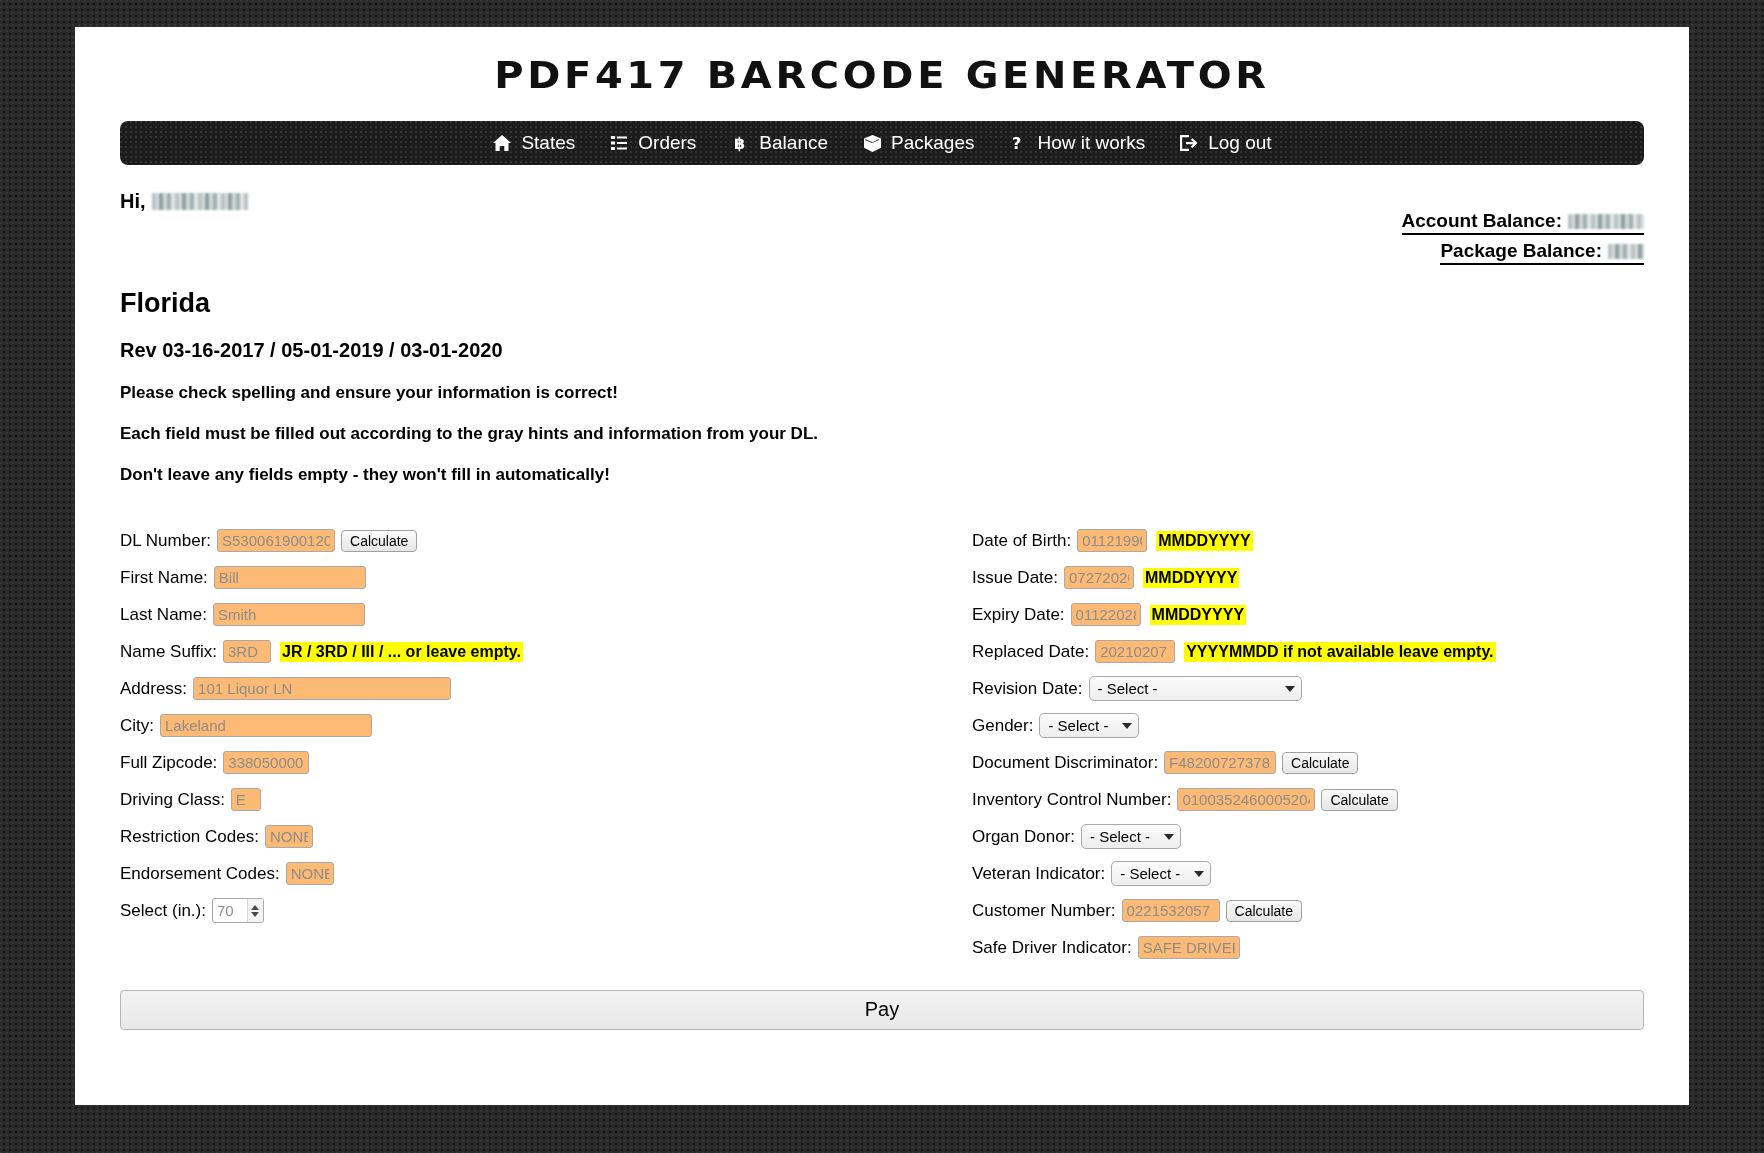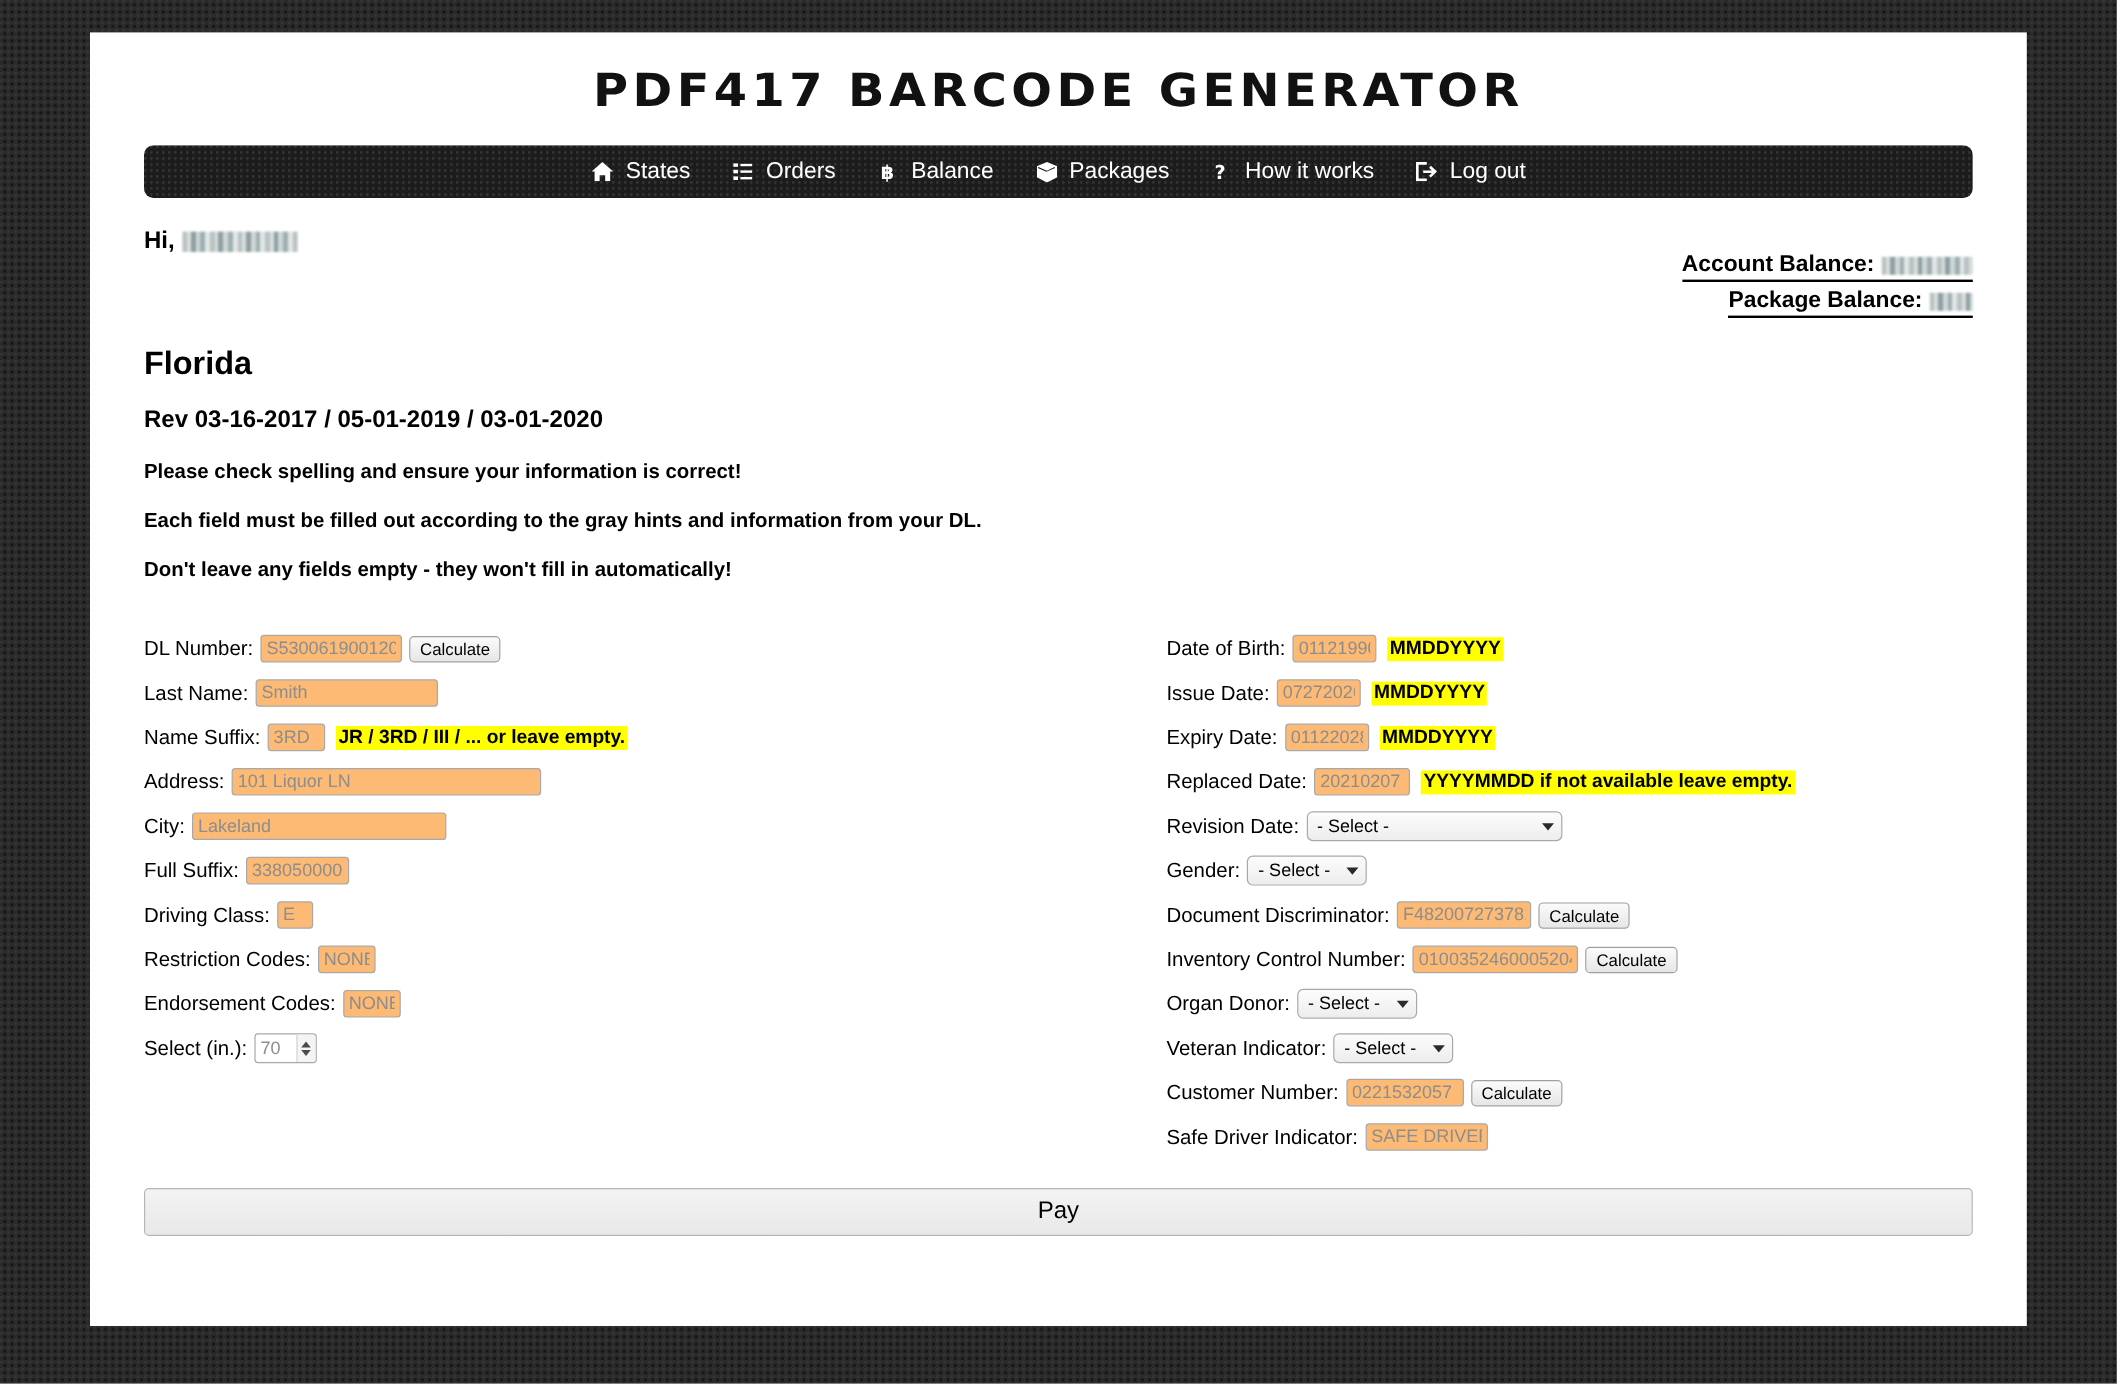--- a/index.html
+++ b/index.html
@@ -389,38 +389,42 @@
     <p class="note">Don't leave any fields empty - they won't fill in automatically!</p>
 
     <div class="form-cols">
       <div class="col left" id="col-left">
           <div class="frow">
             <span class="flabel">DL Number:</span>
             <input type="text" class="fin w-dl" placeholder="S530061900120" style="">
             <button class="calc">Calculate</button>
           </div>
           <div class="frow">
+            <span class="flabel">First Name:</span>
+            <input type="text" class="fin w-name" placeholder="Bill" style="">
+          </div>
+          <div class="frow">
             <span class="flabel">Last Name:</span>
             <input type="text" class="fin w-name" placeholder="Smith" style="">
           </div>
           <div class="frow">
             <span class="flabel">Name Suffix:</span>
             <input type="text" class="fin w-code" placeholder="3RD" style="">
             <span class="hint">JR / 3RD / III / ... or leave empty.</span>
           </div>
           <div class="frow">
             <span class="flabel">Address:</span>
             <input type="text" class="fin w-addr" placeholder="101 Liquor LN" style="">
           </div>
           <div class="frow">
             <span class="flabel">City:</span>
             <input type="text" class="fin w-city" placeholder="Lakeland" style="">
           </div>
           <div class="frow">
-            <span class="flabel">Full Suffix:</span>
+            <span class="flabel">Full Zipcode:</span>
             <input type="text" class="fin w-zip" placeholder="338050000" style="">
           </div>
           <div class="frow">
             <span class="flabel">Driving Class:</span>
             <input type="text" class="fin w-cls" placeholder="E" style="">
           </div>
           <div class="frow">
             <span class="flabel">Restriction Codes:</span>
             <input type="text" class="fin w-code" placeholder="NONE" style="">
           </div>

